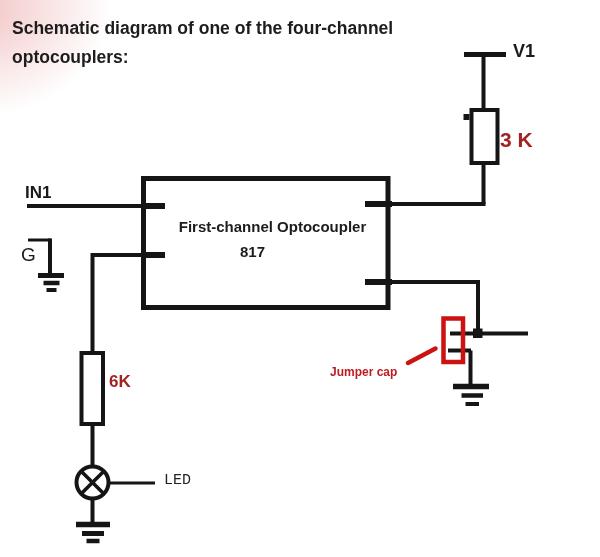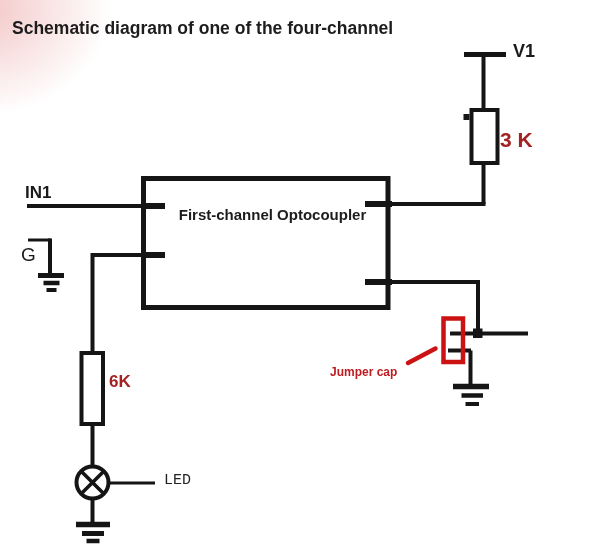--- a/index.html
+++ b/index.html
@@ -21,21 +21,21 @@
   .fillw{fill:var(--wire,#151515);stroke:none;}
   .redshape{stroke:var(--jumper-red,#cc1212);fill:none;}
   
   .lbl{position:absolute;color:#1a1a1a;white-space:nowrap;line-height:1.1;}
   .title{position:absolute;left:12px;top:14px;font-size:17.5px;font-weight:700;color:#1d1d1d;line-height:29px;}
   .lbl-v1{left:513px;top:42px;font-size:18px;font-weight:600;}
   .lbl-r1{left:500px;top:128px;font-size:21px;font-weight:700;color:var(--resistor-label-red,#a32222);}
   .lbl-in1{left:25px;top:184px;font-size:17px;font-weight:700;}
   .lbl-gl{left:21px;top:245px;font-size:19px;font-weight:500;}
   .boxtext{position:absolute;left:143px;top:178px;width:245px;text-align:center;color:#1c1c1c;}
-  .boxtext .l1{margin-top:28px;font-size:15px;font-weight:700;transform:translateX(7px);}
+  .boxtext .l1{margin-top:40px;font-size:15px;font-weight:700;transform:translateX(7px);}
   .boxtext .l2{margin-top:8px;font-size:15px;font-weight:700;transform:translateX(-13px);}
   .lbl-r2{left:109px;top:373px;font-size:17px;font-weight:700;color:var(--resistor-label-red,#a32222);}
   .lbl-led{left:164px;top:473px;font-size:15px;font-weight:400;color:#232323;font-family:Liberation Mono, monospace;}
   .lbl-jmp{left:312px;top:366px;font-size:12px;font-weight:700;color:var(--jumper-label-red,#bf1c22);margin-left:18px;}
   .lbl-gr{left:535px;top:321px;font-size:19px;font-weight:500;}
 </style>
 </head>
 <body>
 
 <div class="stage">
@@ -85,28 +85,30 @@
     <path class="w" d="M470.5 350.5 V386"></path>
     <path class="w" style="stroke-width:5.5" d="M453 386.5 H489"></path>
     <path class="w" style="stroke-width:4.5" d="M461.5 395.5 H483"></path>
     <path class="w" d="M465.5 404 H479"></path>
     <rect class="redshape" style="stroke-width:4.5" x="443.5" y="318.5" width="19.5" height="43.5"></rect>
     <path class="redshape" style="stroke-width:4.5;stroke-linecap:round" d="M408 363 L435.5 348.5"></path>
   </svg>
 
   <div class="title">
     <div>Schematic diagram of one of the four-channel</div>
+    <div>optocouplers:</div>
   </div>
 
   <div class="lbl lbl-v1">V1</div>
   <div class="lbl lbl-r1">3 K</div>
   <div class="lbl lbl-in1">IN1</div>
   <div class="lbl lbl-gl">G</div>
 
   <div class="boxtext">
     <div class="l1">First-channel Optocoupler</div>
+    <div class="l2">817</div>
   </div>
 
   <div class="lbl lbl-r2">6K</div>
   <div class="lbl lbl-led">LED</div>
   <div class="lbl lbl-jmp">Jumper cap</div>
   <div class="lbl lbl-gr">G</div>
 </div>
 
 </body></html>

